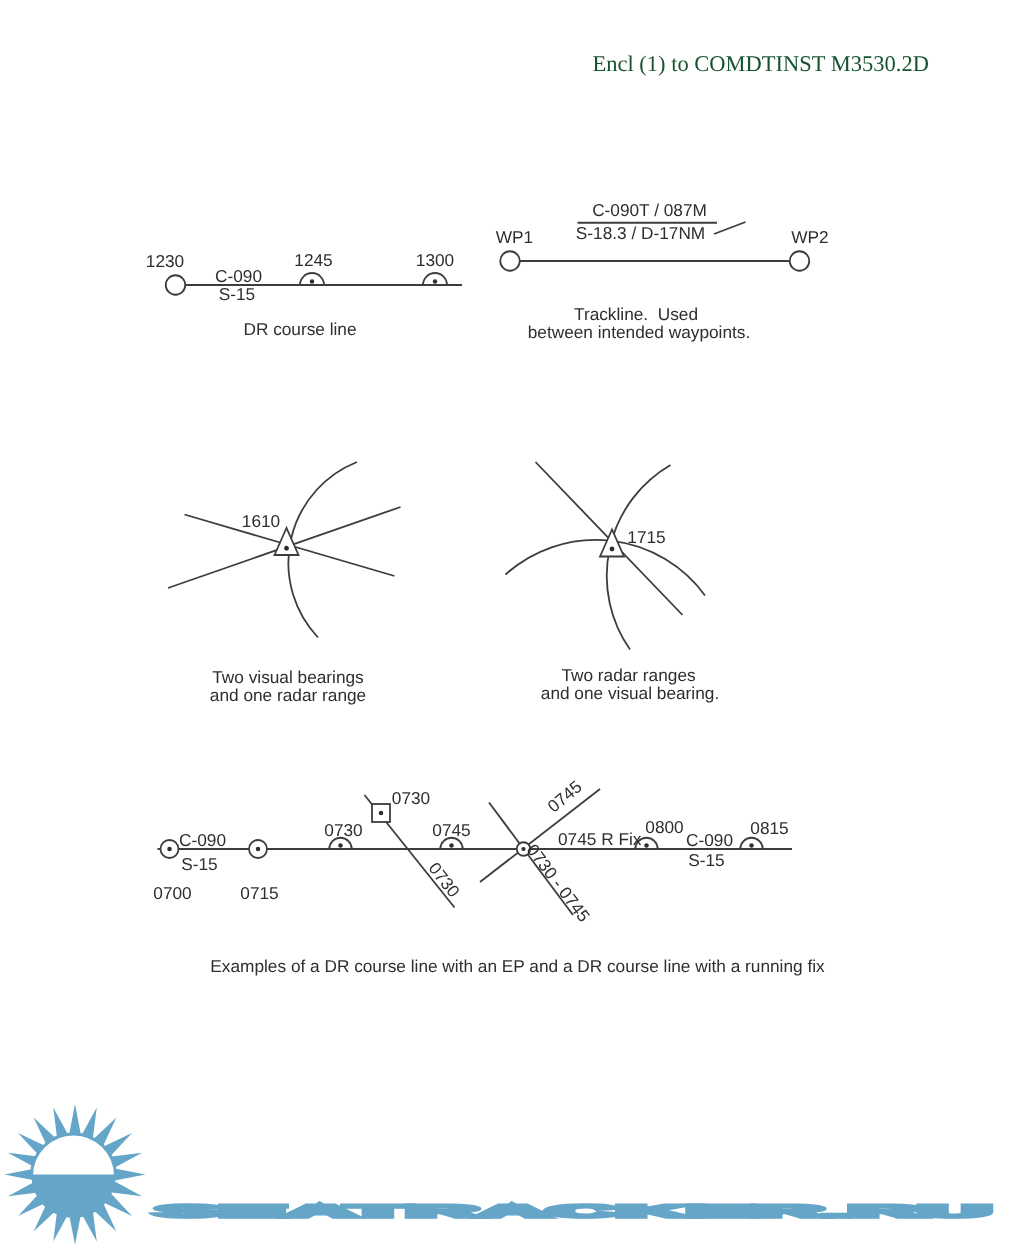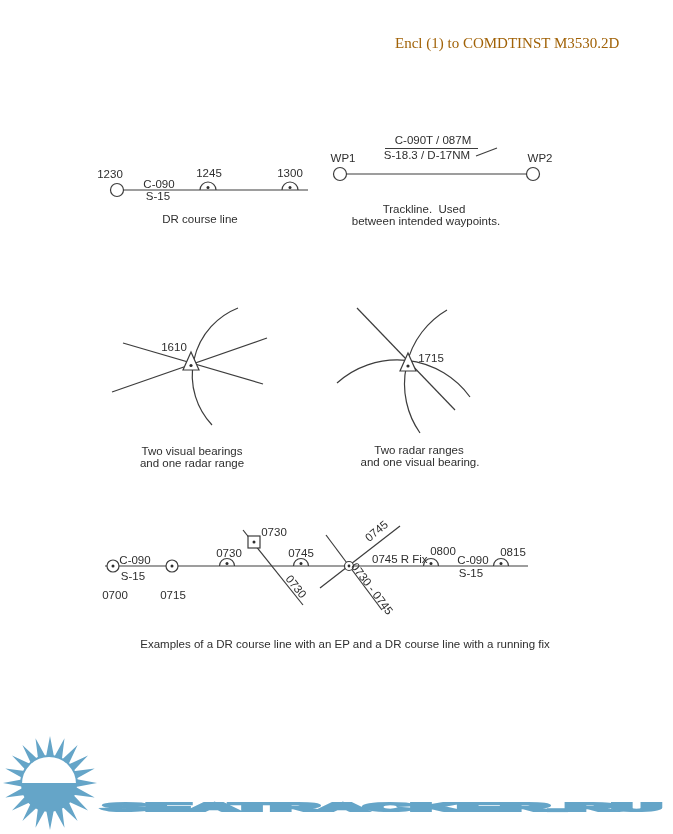--- a/index.html
+++ b/index.html
@@ -4,21 +4,21 @@
 <style>
   html,body { margin:0; padding:0; background:#ffffff; }
   .page {
     position:relative; width:673px; height:834px;
     background:#ffffff; overflow:hidden;
     font-family:"Liberation Sans", sans-serif;
   }
   .doc-header {
     position:absolute; left:395px; top:35px;
     font-family:"Liberation Serif", serif;
-    font-size:15px; color:#a16207; white-space:nowrap;
+    font-size:15px; color:#14532d; white-space:nowrap;
   }
   svg.canvas { position:absolute; left:0; top:0; }
   svg.canvas text {
     font-family:"Liberation Sans", sans-serif;
     font-size:11.5px; fill:#2e2e2e;
   }
   svg.canvas text.mid { text-anchor:middle; }
   .ln  { fill:none; stroke:#3d3d3d; stroke-width:1.2; }
   .sym { fill:#ffffff; stroke:#3d3d3d; stroke-width:1.2; }
   .dot { fill:#2e2e2e; stroke:none; }

